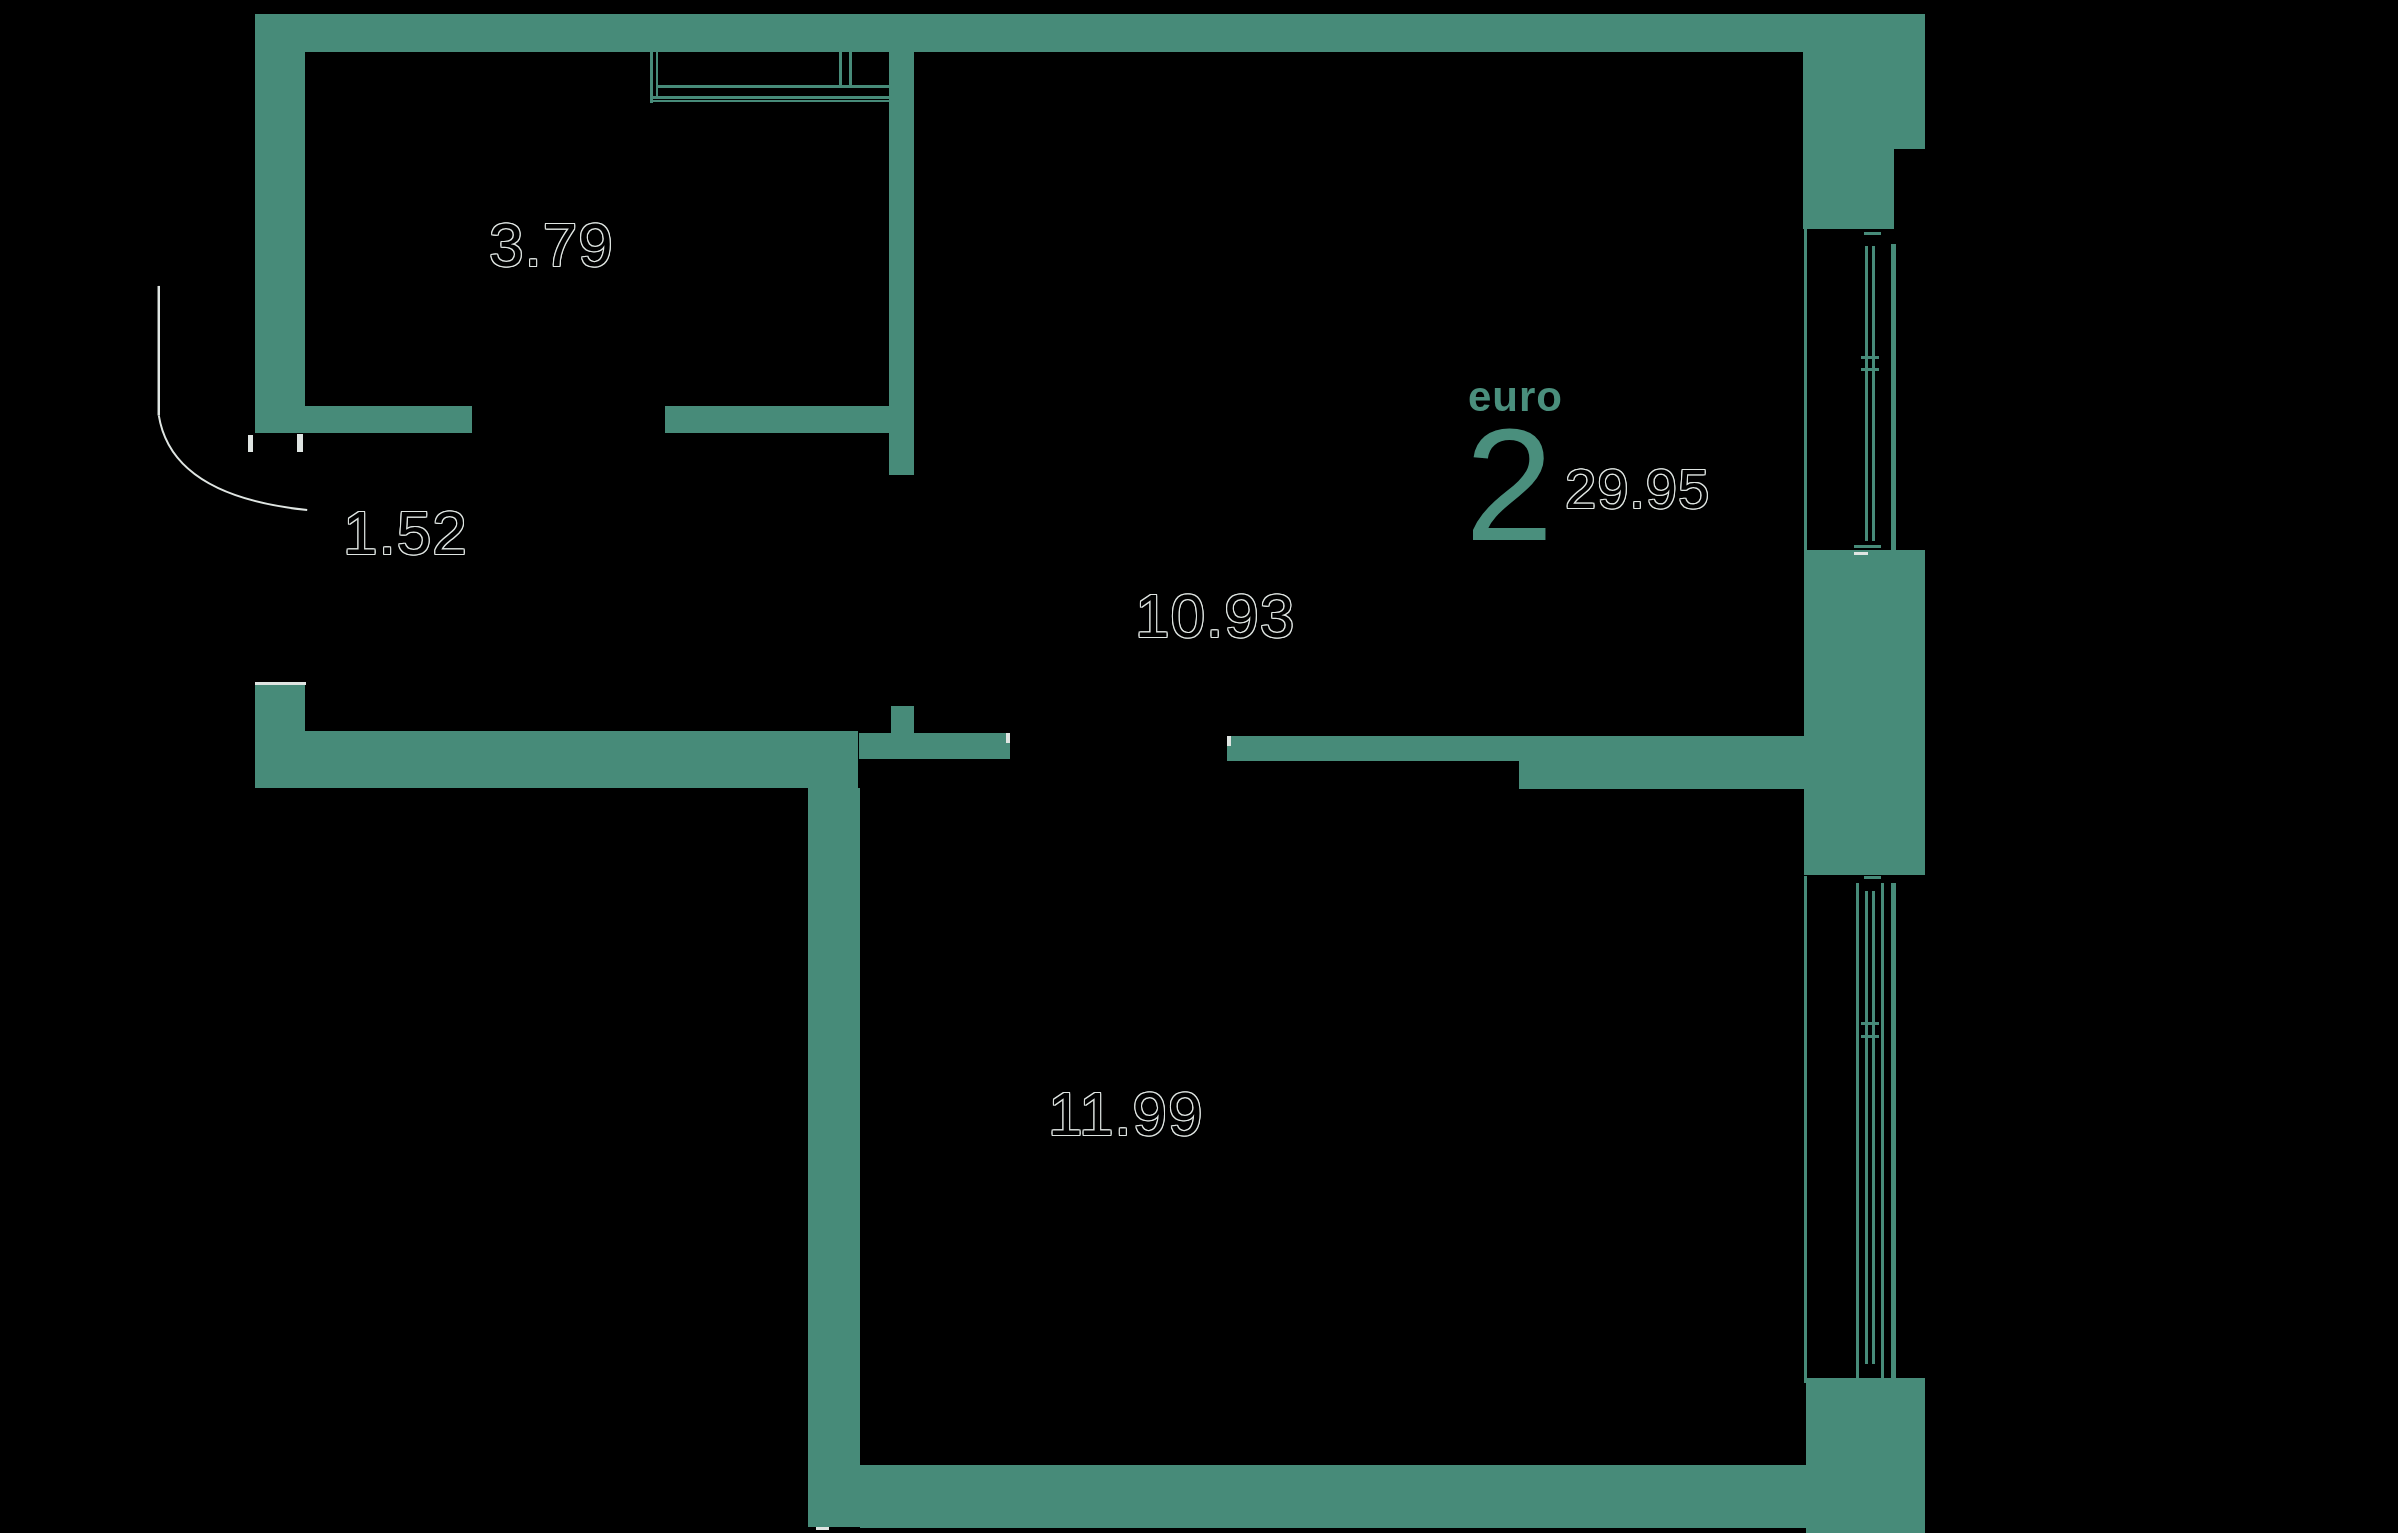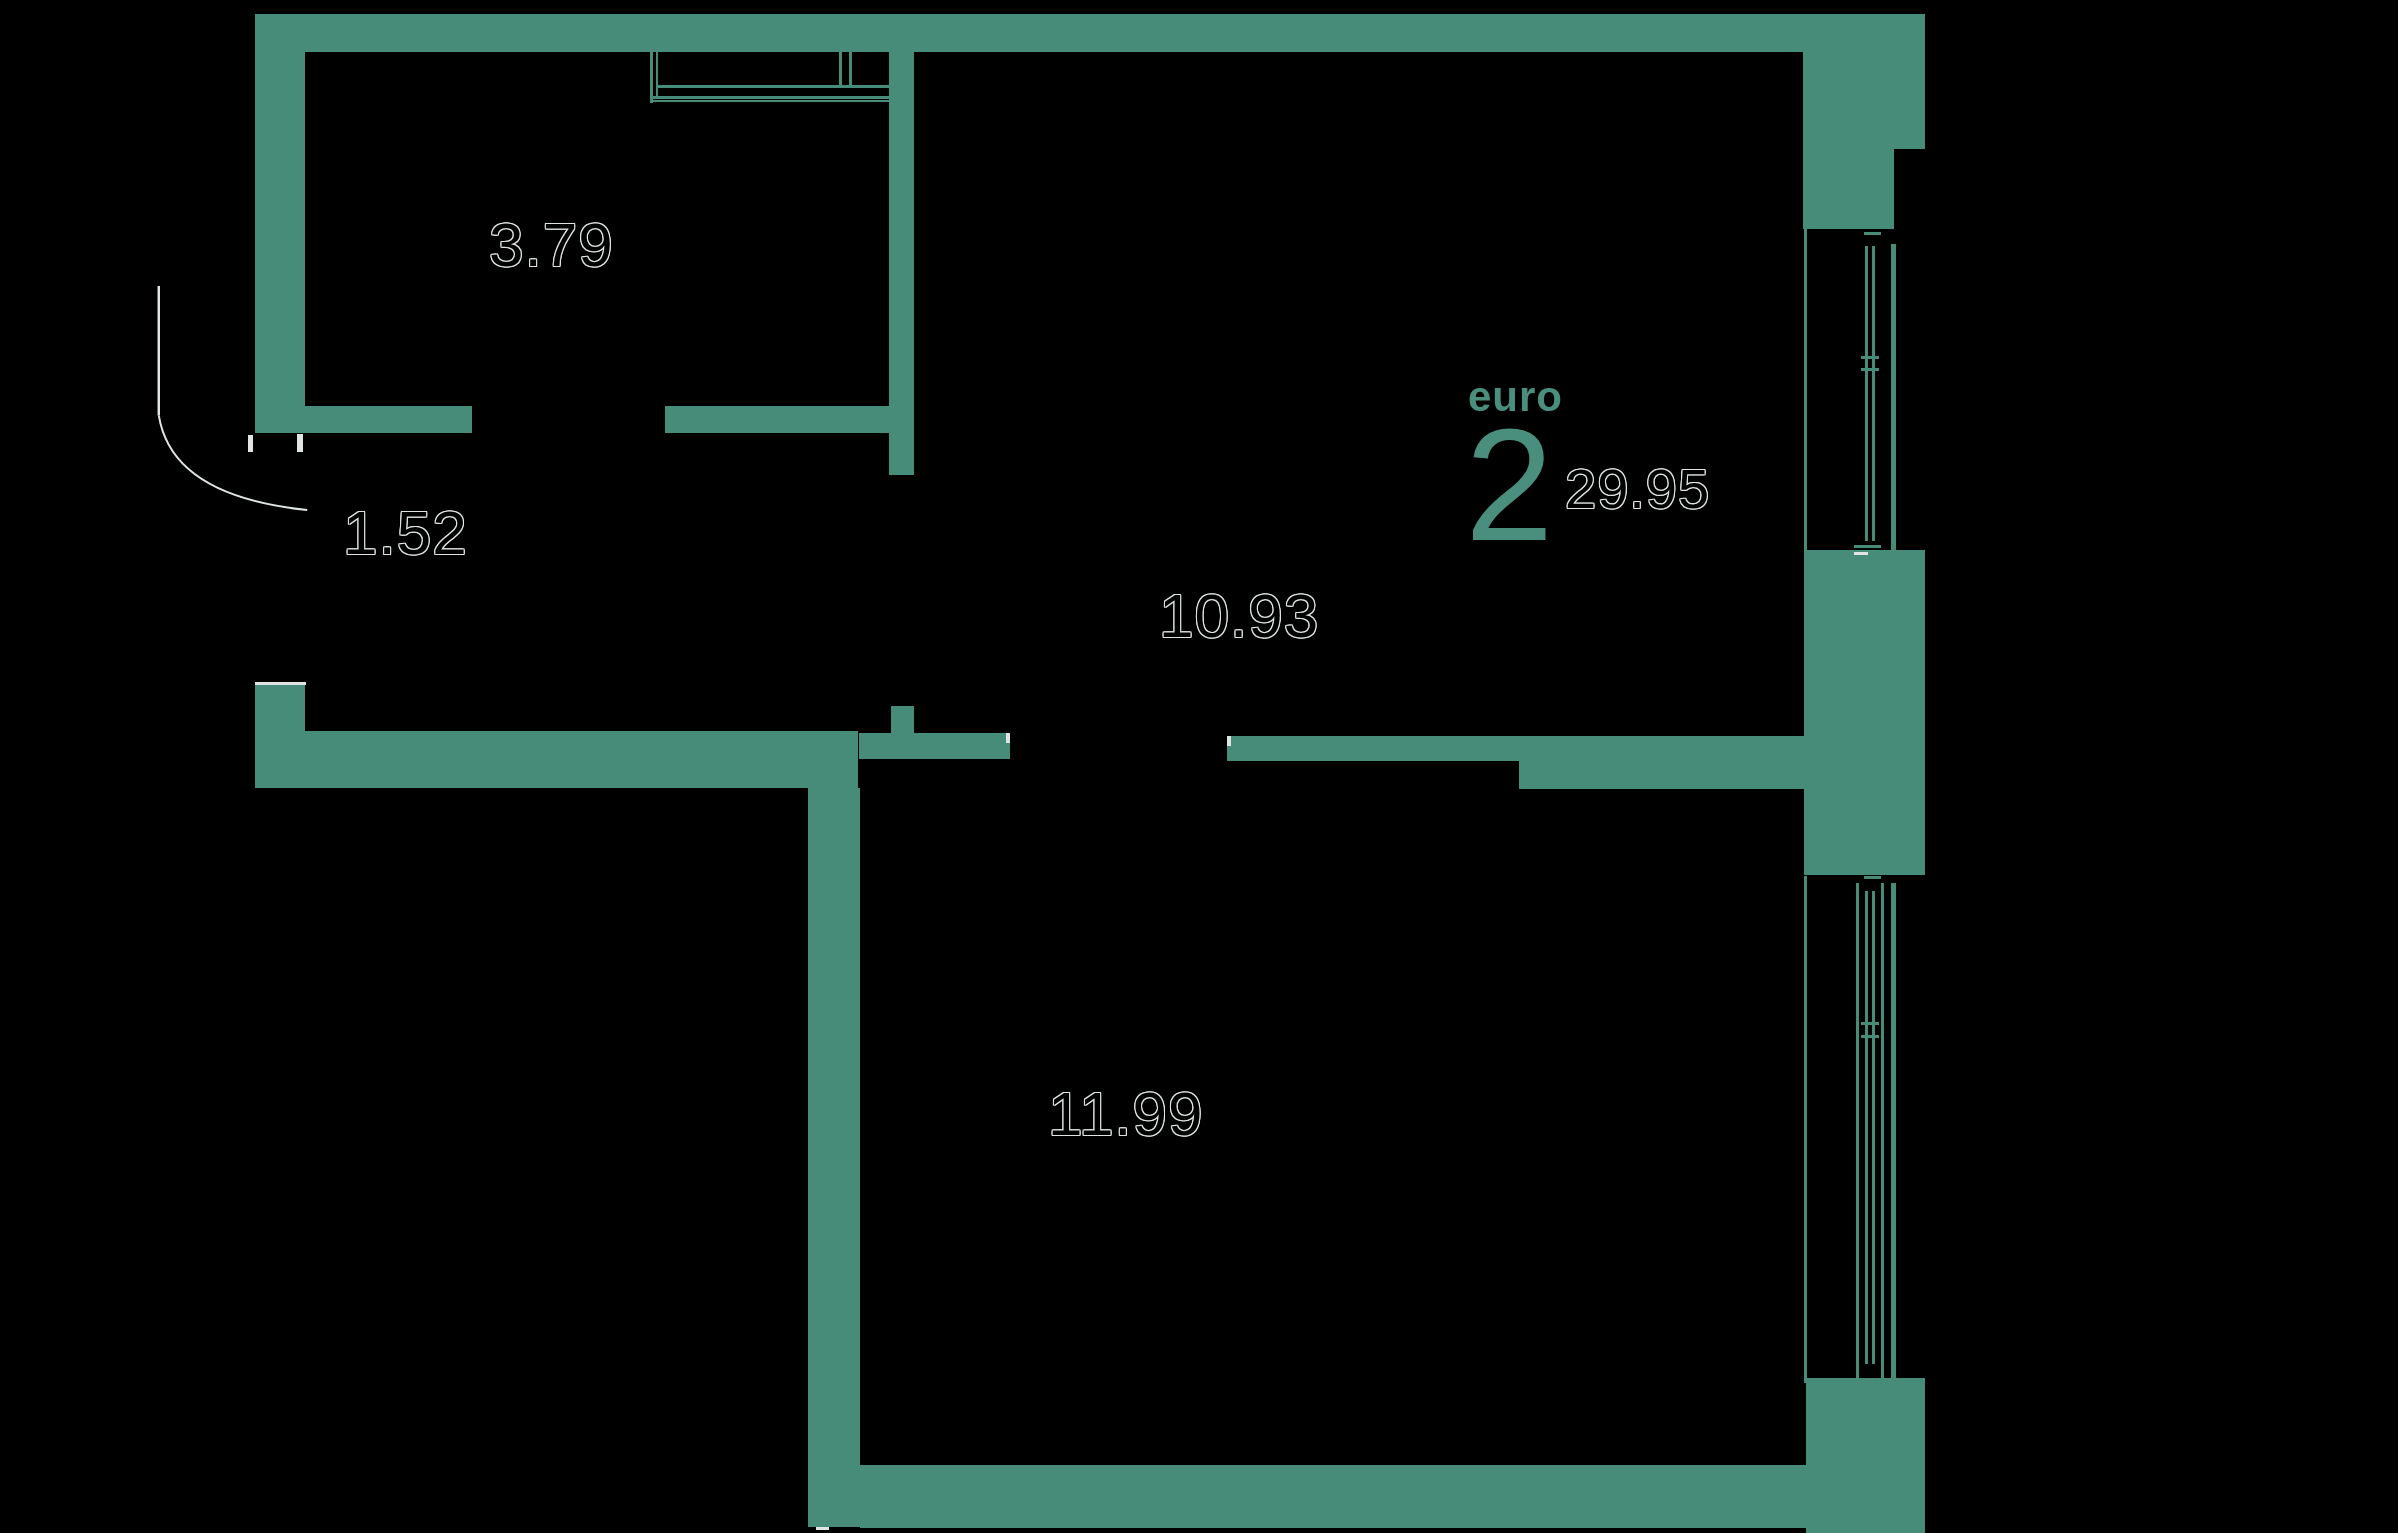--- a/index.html
+++ b/index.html
@@ -18,21 +18,21 @@
                 -1px 1px 0 var(--outline),1px 1px 0 var(--outline),
                 -1px 0 0 var(--outline),1px 0 0 var(--outline),
                 0 -1px 0 var(--outline),0 1px 0 var(--outline);
     white-space:nowrap;
   }
   .brand{position:absolute;color:var(--accent);line-height:1;white-space:nowrap;}
   #type-label{left:1468px;top:376px;font-size:42px;font-weight:700;letter-spacing:1px;}
   #type-number{left:1465px;top:406px;font-size:159px;font-weight:400;}
   #label-379{left:489px;top:214px;}
   #label-324{left:343px;top:502px;}
-  #label-1093{left:1159px;top:585px;}
+  #label-1093{left:1135px;top:585px;}
   #label-1199{left:1048px;top:1083px;}
   #label-2995{left:1565px;top:461px;font-size:56px;}
 </style>
 </head>
 <body>
 
 <div class="wall" style="left:255px;top:14px;width:1548px;height:38px;"></div>
 <div class="wall" style="left:1803px;top:14px;width:122px;height:135px;"></div>
 <div class="wall" style="left:1803px;top:149px;width:91px;height:80px;"></div>
 <div class="wall" style="left:255px;top:14px;width:50px;height:419px;"></div>

